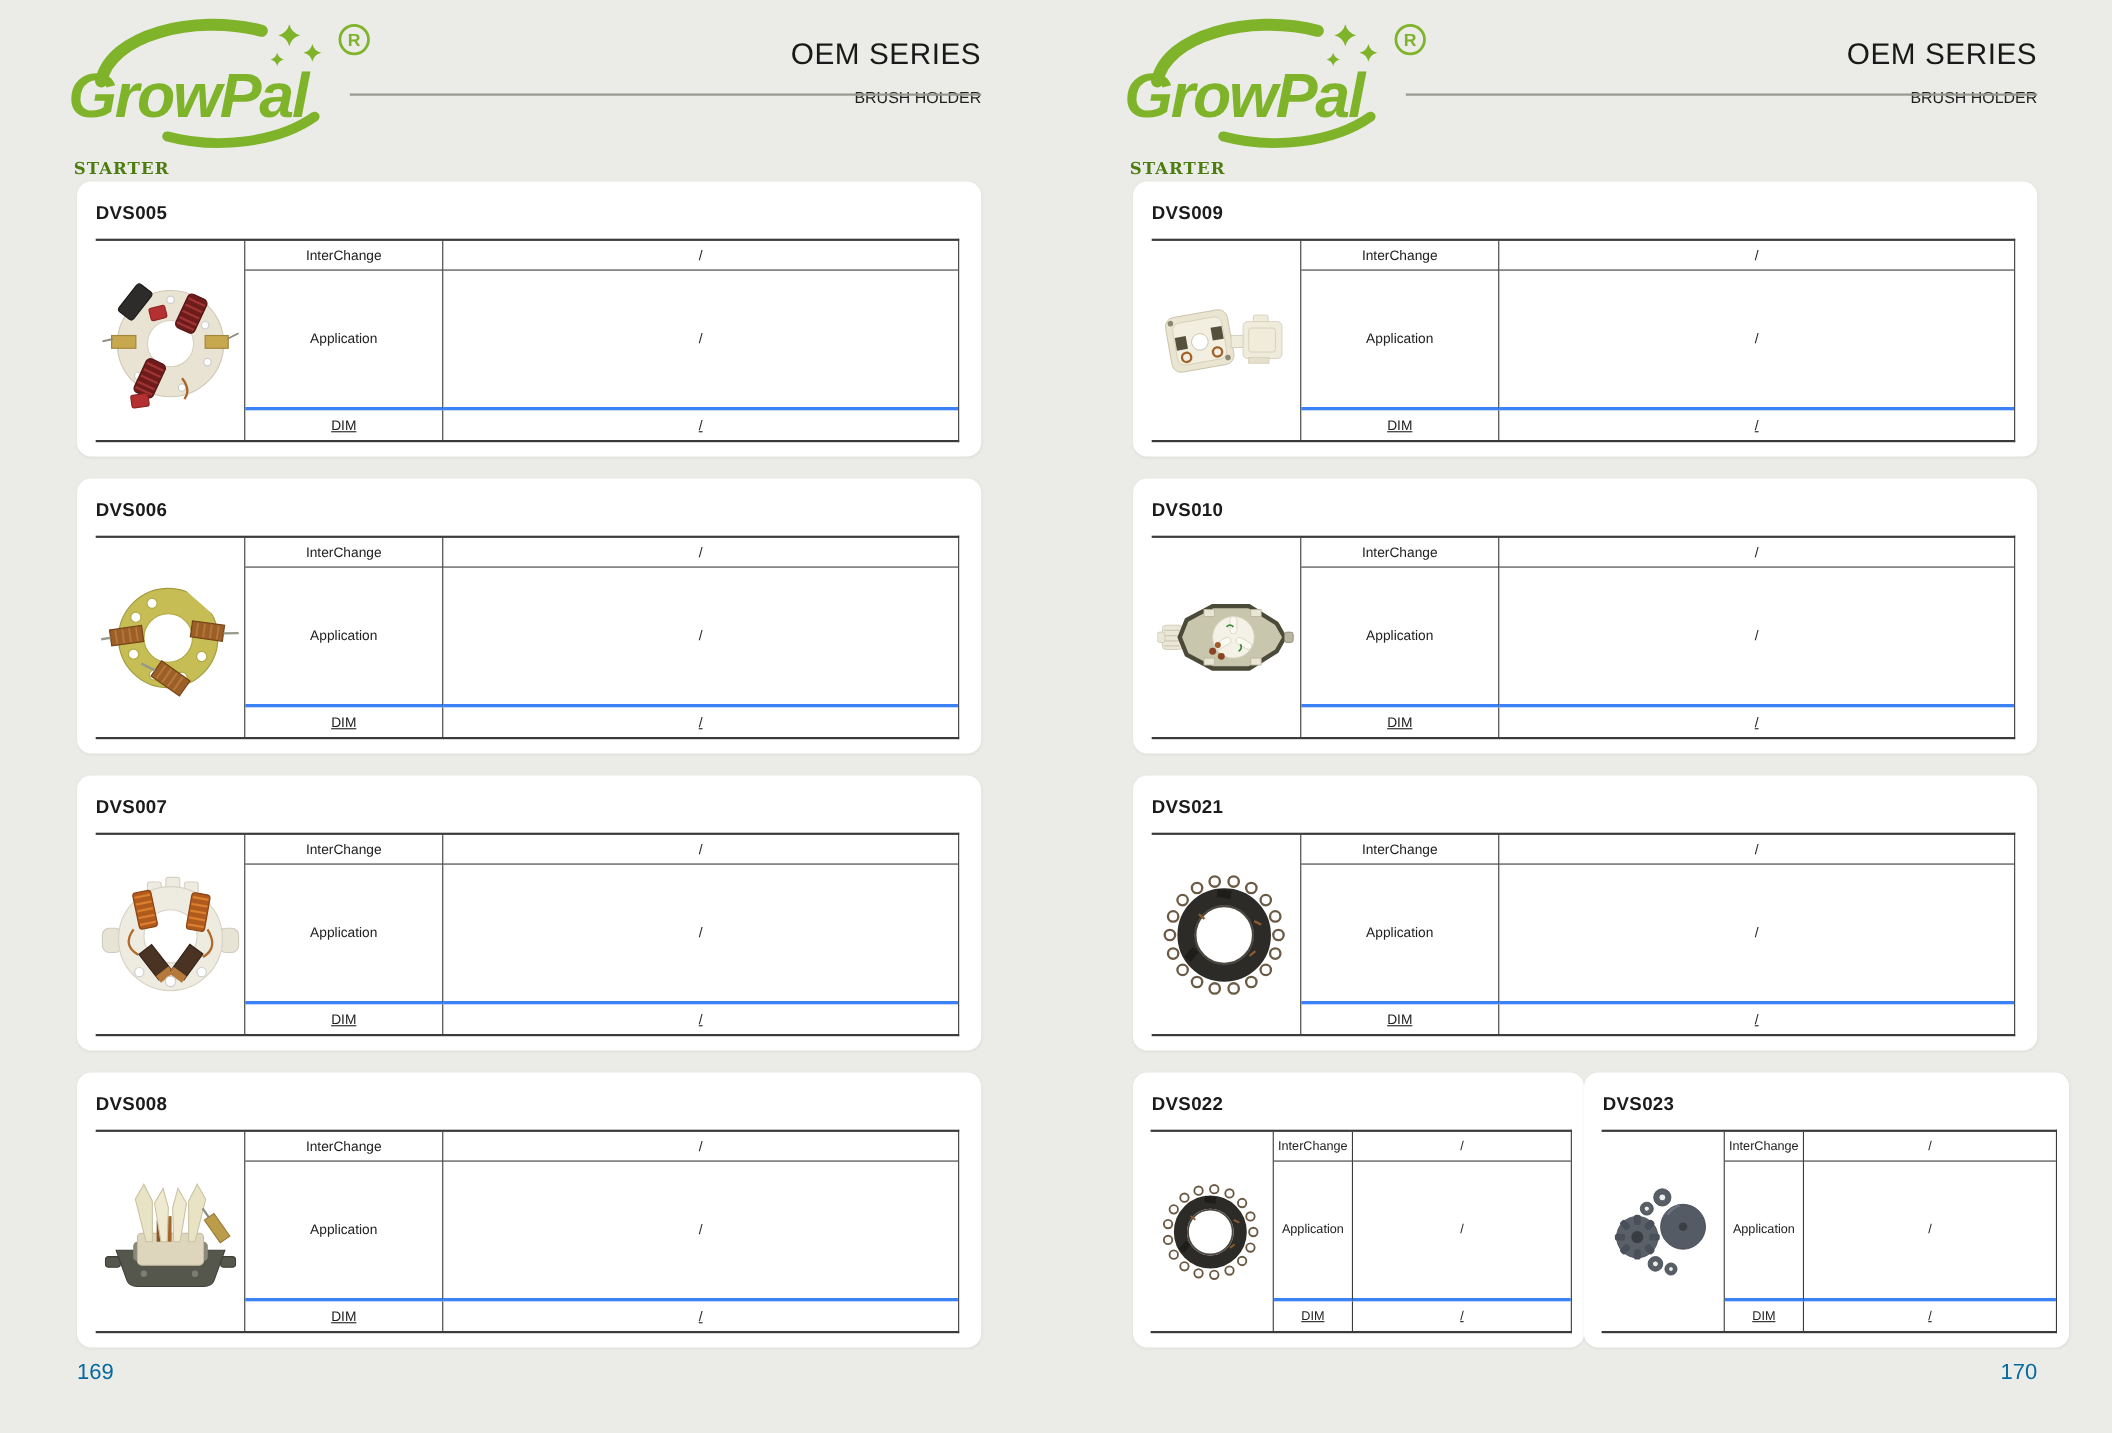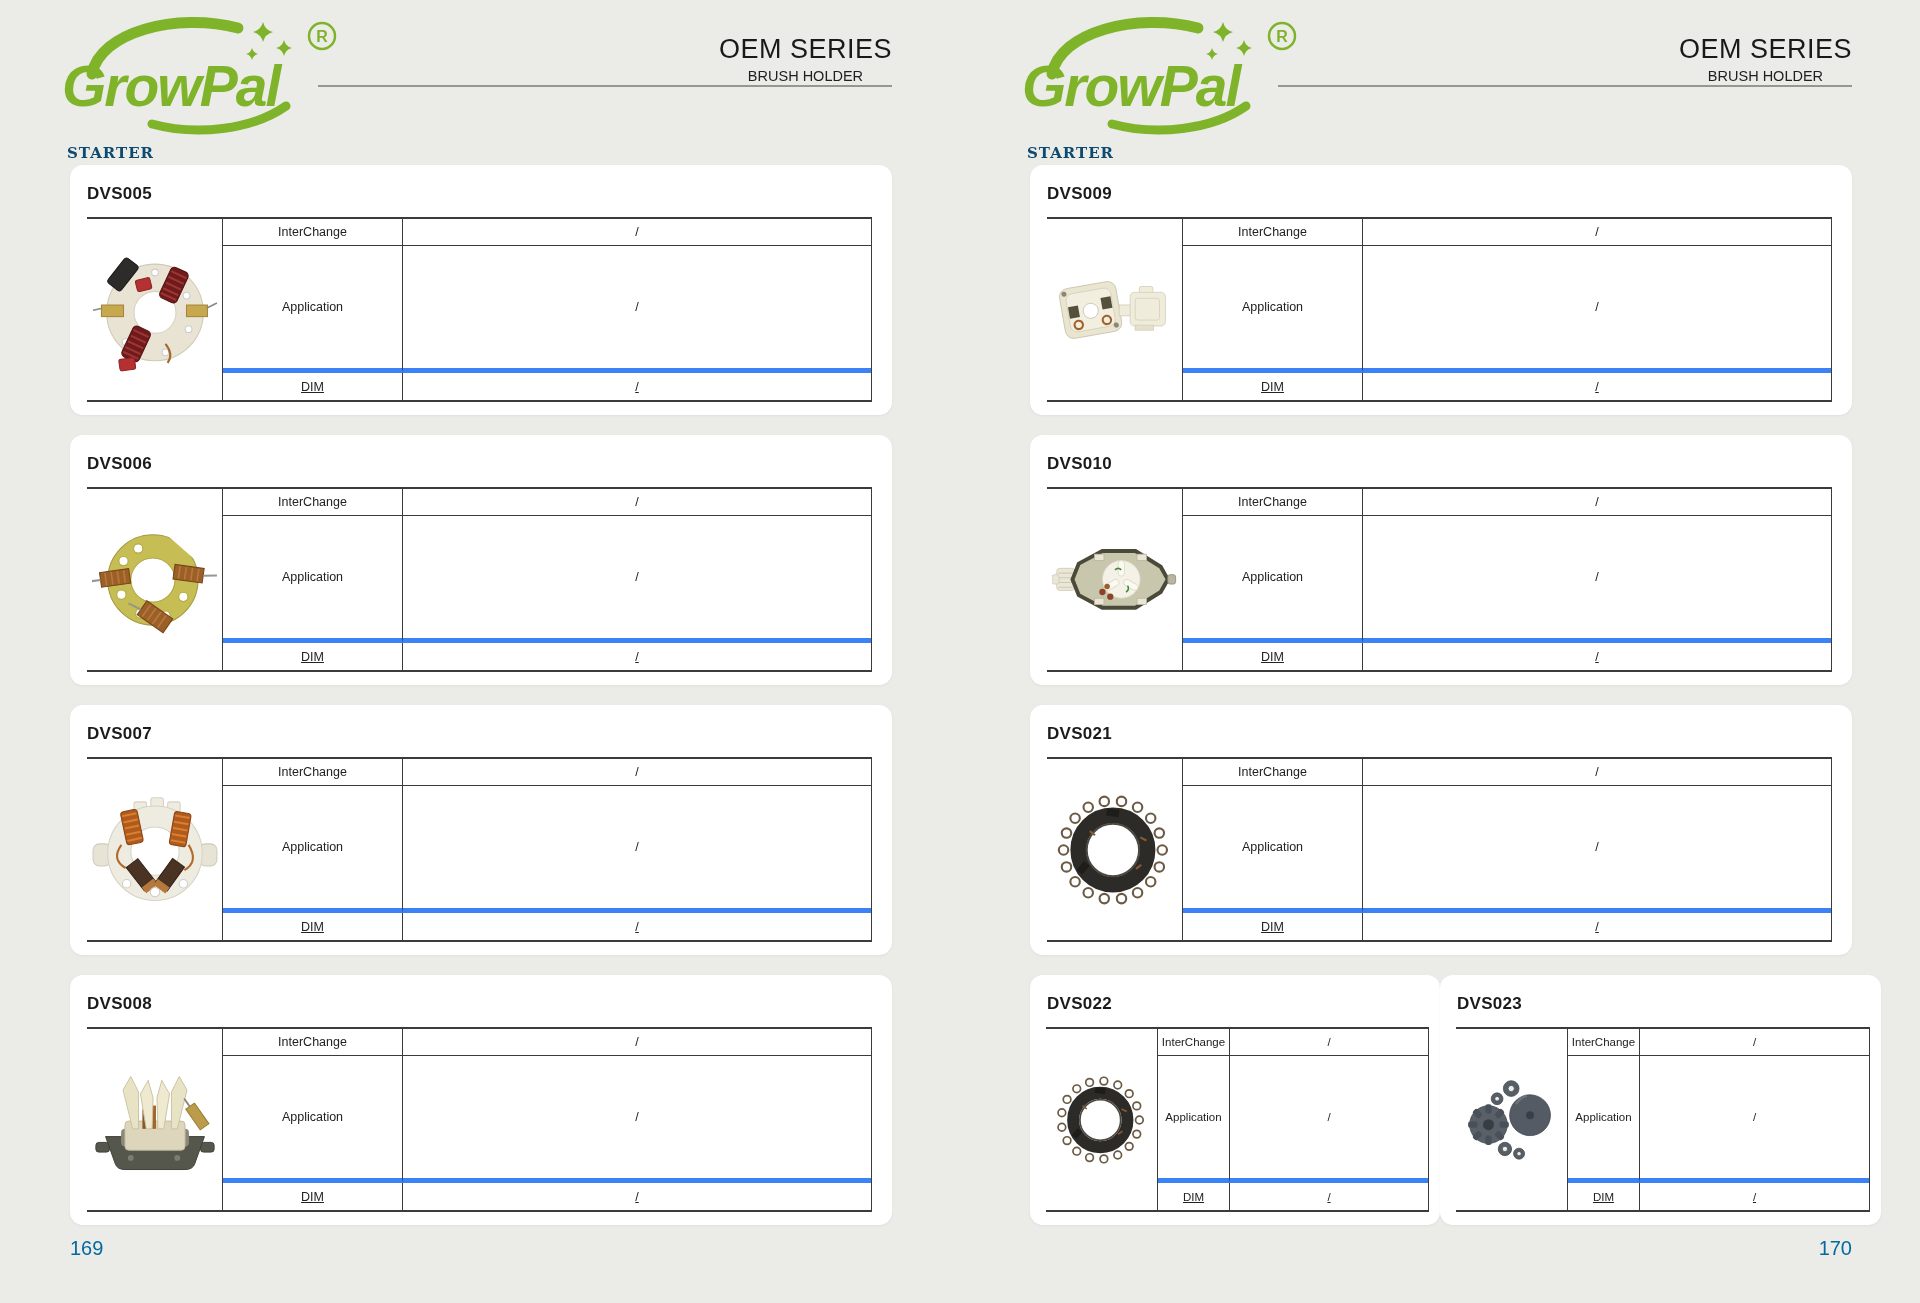--- a/index.html
+++ b/index.html
@@ -10,26 +10,26 @@
     color:#1b1b1b;
   }
   .page{position:absolute;top:0;width:822px;height:1303px;}
   #page-left{left:70px;}
   #page-right{left:1030px;}
 
   
   .logo{position:absolute;left:-14px;top:8px;width:310px;height:130px;}
   .series{position:absolute;right:0;top:34px;text-align:right;}
   .series-title{font-size:27px;font-weight:normal;letter-spacing:.5px;color:#191919;}
-  .series-sub{font-size:14.5px;margin-top:3px;color:#1f1f1f;text-align:center;}
+  .series-sub{font-size:14.5px;margin-top:17px;color:#1f1f1f;}
   .header-rule{position:absolute;left:248px;right:0;top:85px;height:2px;background:#95988f;}
   .section-label{
     position:absolute;left:-3px;top:144px;
     font-family:"DejaVu Serif", serif;font-weight:bold;font-size:15px;
-    letter-spacing:1px;color:#0c4a6e;
+    letter-spacing:1px;color:#4d7c0f;
   }
 
   
   .cards{position:absolute;left:0;top:165px;width:972px;display:flex;flex-direction:column;gap:20px;}
   .card-row{display:flex;}
   .card{
     height:250px;background:#ffffff;border-radius:13px;position:relative;
     box-shadow:0 1px 3px rgba(0,0,0,.05);width:822px;flex:none;
   }
   .card.half{width:410px;}
@@ -41,21 +41,21 @@
     border-top:2px solid #3b3b3b;border-bottom:2px solid #3b3b3b;border-right:1px solid #3b3b3b;
   }
   .card.half .ptable{left:16px;right:11px;grid-template-columns:112px 72px 1fr;}
   .cell{display:flex;align-items:center;justify-content:center;font-size:12.5px;color:#222;}
   .cell-img{grid-column:1;grid-row:1/4;border-right:1px solid #3b3b3b;padding:3px;}
   .cell-img svg{max-width:126px;max-height:170px;}
   .card.half .cell-img svg{max-width:102px;}
   .lc{grid-column:2;border-right:1px solid #3b3b3b;}
   .vc{grid-column:3;}
   .r1{grid-row:1;border-bottom:1px solid #3b3b3b;}
-  .r2{grid-row:2;border-bottom:5px solid #3b82f6;}
+  .r2{grid-row:2;border-bottom:3px solid #3b82f6;}
   .r3{grid-row:3;text-decoration:underline;}
   .card.half .cell{font-size:11.5px;}
 
   .page-number{position:absolute;top:1237px;font-size:20px;color:#0369a1;}
   #page-left .page-number{left:0;}
   #page-right .page-number{right:0;text-align:center;}
 </style>
 </head>
 <body>
 

